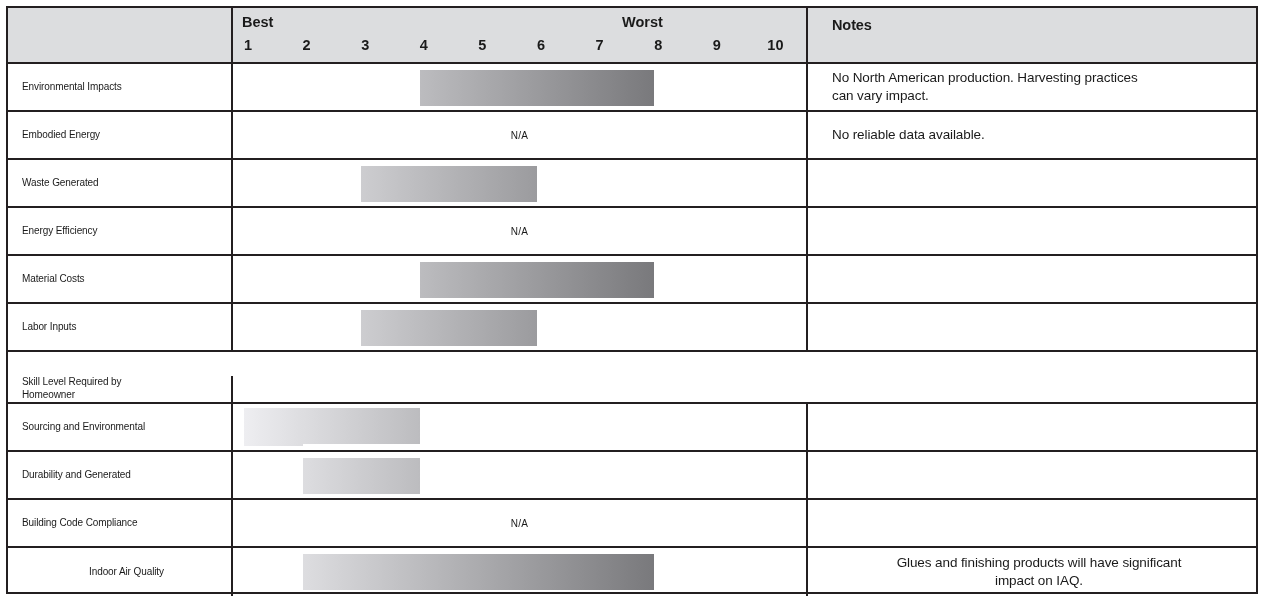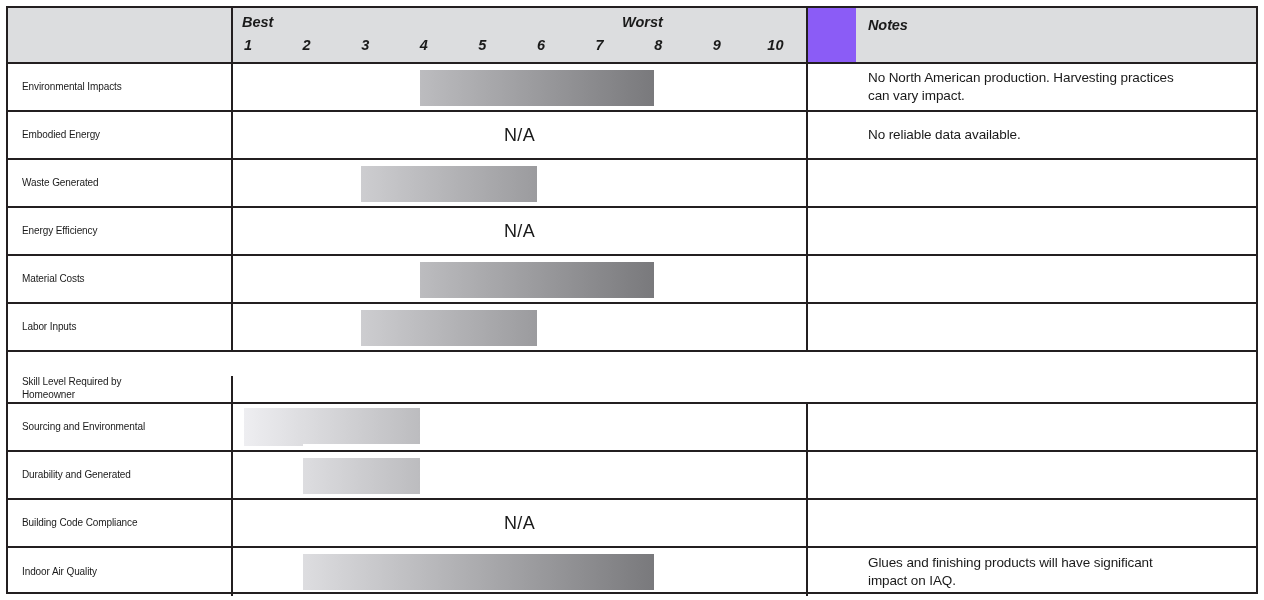--- a/index.html
+++ b/index.html
@@ -50,35 +50,33 @@
   .c-scale {
     box-sizing: border-box;
     position: relative;
     width: 575px;
     flex: 0 0 575px;
     border-right: 2px solid #231f20;
   }
   .c-notes {
     box-sizing: border-box;
     flex: 1 1 auto;
-    padding: 0 10px 0 12px;
+    padding: 0 10px 0 24px;
     display: flex;
     flex-direction: column;
     justify-content: center;
     font-size: 13.5px;
     line-height: 1.35;
     letter-spacing: -0.1px;
-    margin-left: 48px;
   }
 
   
   .row.header {
     height: 56px;
-    background: #8b5cf6;
-    font-style: italic;
+    background: #a3a3a3;
   }
   .row.header .c-label { background: #dcdddf; }
   .row.header .c-scale { background: #dcdddf; }
   .row.header .c-notes {
     background: #dcdddf;
     justify-content: flex-start;
     padding-top: 8px;
     font-size: 14.5px;
     font-weight: bold;
   }
@@ -116,21 +114,21 @@
     height: 36px;
   }
 
   .na {
     position: absolute;
     top: 0; bottom: 0;
     left: 0; right: 0;
     display: flex;
     align-items: center;
     justify-content: center;
-    font-size: 18px;
+    font-size: 10px;
     letter-spacing: 0.3px;
   }
 </style>
 </head>
 <body>
 
 <div id="matrix">
 
   <div class="row header">
     <div class="c-label"></div>
@@ -243,21 +241,21 @@
       </div>
       <div class="row body" style="height: 48px;">
         <div class="c-label">
           <span>Building Code Compliance</span>
         </div>
         <div class="c-scale">
           <div class="na">N/A</div>
         </div>
         <div class="c-notes"></div>
       </div>
-      <div class="row body" style="height: 48px; border-bottom: none;">
+      <div class="row body" style="height: 48px; border-bottom: none; text-align: center;">
         <div class="c-label">
           <span>Indoor Air Quality</span>
         </div>
         <div class="c-scale">
           <div class="bar" style="left: 69.6px; width: 351.6px; background: linear-gradient(to right, rgb(221, 221, 224) 0%, rgb(121, 121, 124) 100%);"></div>
         </div>
         <div class="c-notes">
           <span>Glues and finishing products will have significant</span>
           <span>impact on IAQ.</span>
         </div>

